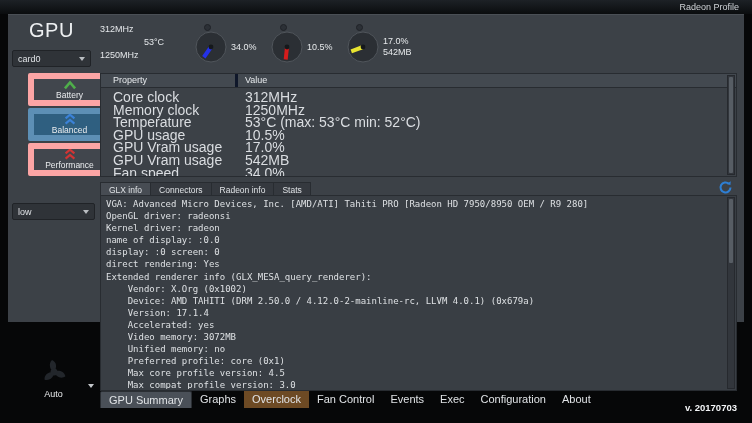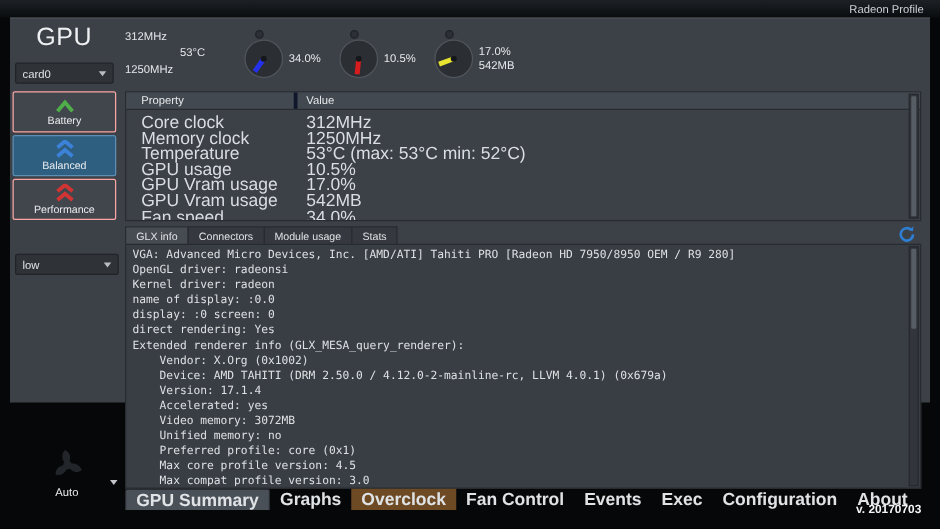--- a/index.html
+++ b/index.html
@@ -25,21 +25,21 @@
   .reading-mem  { left:92px; top:35px; }
 
   
   .gauges { position:absolute; left:186px; top:9px; display:flex; }
   .gauge { position:relative; width:76px; height:46px; }
   .gauge-knob { position:absolute; left:10px; top:0; width:7px; height:7px; border-radius:50%; background:#2c3036; border:1px solid #1f2227; }
   .dial { position:absolute; left:0; top:6px; }
   .gauge-labels { position:absolute; left:37px; top:23px; transform:translateY(-50%); font-size:9px; color:#e6e9eb; line-height:11px; white-space:nowrap; }
 
   
-  .profile-btn { position:absolute; left:2px; width:83px; height:33px; background:#41464d; border:1px solid #fca5a5; border-radius:2px; display:flex; flex-direction:column; align-items:center; justify-content:center;text-align:center; }
+  .profile-btn { position:absolute; left:20px; width:83px; height:33px; background:#41464d; border:6px solid #fca5a5; border-radius:2px; display:flex; flex-direction:column; align-items:center; justify-content:center;text-align:center; }
   .profile-btn.selected { border-color:#5d8fb5; }
   .pb-0 { top:58px; } .pb-1 { top:93px; } .pb-2 { top:128px; }
   .plabel { font-size:8.5px; color:#eaecee; }
   .auto-btn { position:absolute; left:4px; top:342px; width:83px; height:54px; display:flex; flex-direction:column; align-items:center; padding-bottom:2px; }
   .auto-btn svg { margin-bottom:2px; }
   .auto-label { font-size:9px; color:#e8eaec; }
   .auto-chevron { position:absolute; right:1px; top:27px; width:0; height:0; border-left:3.5px solid transparent; border-right:3.5px solid transparent; border-top:4px solid #c3c7cb; }
 
   
   .summary-table { position:absolute; left:92px; top:58px; width:637px; height:104px; border:1px solid #282c31; background:#3c4147; }
@@ -61,21 +61,21 @@
   .itab { display:inline-block; height:16px; line-height:15px; padding:0 8px; font-size:8.5px; color:#dfe2e5; background:#35393f; border:1px solid #282c31; margin-right:-1px; }
   .itab.selected { background:#474c53; border-bottom-color:#474c53; }
   .refresh-btn { position:absolute; right:3px; top:0; width:18px; height:16px; display:flex; align-items:center; justify-content:center; cursor:pointer; }
 
   
   .info-panel { position:absolute; left:92px; top:180px; width:637px; height:196px; background:#393e44; border:1px solid #282c31; }
   .info-lines { position:absolute; left:5px; top:2px; right:12px; bottom:1px; font-family:"DejaVu Sans Mono", monospace; font-size:9px; line-height:12.1px; color:#dde0e3; white-space:pre; overflow:hidden; }
 
   
   .bottom-tabbar { position:absolute; left:92px; top:376px; right:0; height:17px; display:flex; }
-  .btab { padding:0 8px; line-height:16px; font-size:14px; color:#e0e3e6; white-space:nowrap;font-weight:bold; }
+  .btab { padding:0 8px; line-height:16px; font-size:11px; color:#e0e3e6; white-space:nowrap; }
   .btab.selected { background:#4a5058; border:1px solid #2a2e33; border-bottom:none; border-radius:2px 2px 0 0; }
   .version { position:absolute; right:7px; top:387px; font-size:9.5px; font-weight:bold; color:#f3f5f7;margin-left:12px; }
 </style>
 </head>
 <body>
 
 <div class="screen">
 
   <div class="titlebar">
     <span class="title-text">Radeon Profile</span>
@@ -199,21 +199,21 @@
             <div class="tcell prop">Fan speed</div>
             <div class="tcell val">34.0%</div>
           </div>
         </div>
       <div class="vscroll">
         <div class="thumb thumb-full"></div>
       </div>
     </div>
 
     <div class="info-tabbar">
-      <span><div class="itab selected">GLX info</div><div class="itab">Connectors</div><div class="itab">Module usage</div><div class="itab">Stats</div></span>
+      <span><div class="itab selected">GLX info</div><div class="itab">Connectors</div><div class="itab">Radeon info</div><div class="itab">Stats</div></span>
       <div class="refresh-btn">
         <svg width="15" height="15" viewBox="0 0 16 16">
           <path d="M13.3 8a5.3 5.3 0 1 1-1.7-3.9" fill="none" stroke-width="2.2" stroke="#2e7fd4"></path>
           <path d="M13.6 1.2 L13.2 5.4 L9.2 4.2 Z" fill="#2e7fd4"></path>
         </svg>
       </div>
     </div>
 
     <div class="info-panel">
       <div class="info-lines"><div>VGA: Advanced Micro Devices, Inc. [AMD/ATI] Tahiti PRO [Radeon HD 7950/8950 OEM / R9 280]</div><div>OpenGL driver: radeonsi</div><div>Kernel driver: radeon</div><div>name of display: :0.0</div><div>display: :0 screen: 0</div><div>direct rendering: Yes</div><div>Extended renderer info (GLX_MESA_query_renderer):</div><div>    Vendor: X.Org (0x1002)</div><div>    Device: AMD TAHITI (DRM 2.50.0 / 4.12.0-2-mainline-rc, LLVM 4.0.1) (0x679a)</div><div>    Version: 17.1.4</div><div>    Accelerated: yes</div><div>    Video memory: 3072MB</div><div>    Unified memory: no</div><div>    Preferred profile: core (0x1)</div><div>    Max core profile version: 4.5</div><div>    Max compat profile version: 3.0</div></div>

